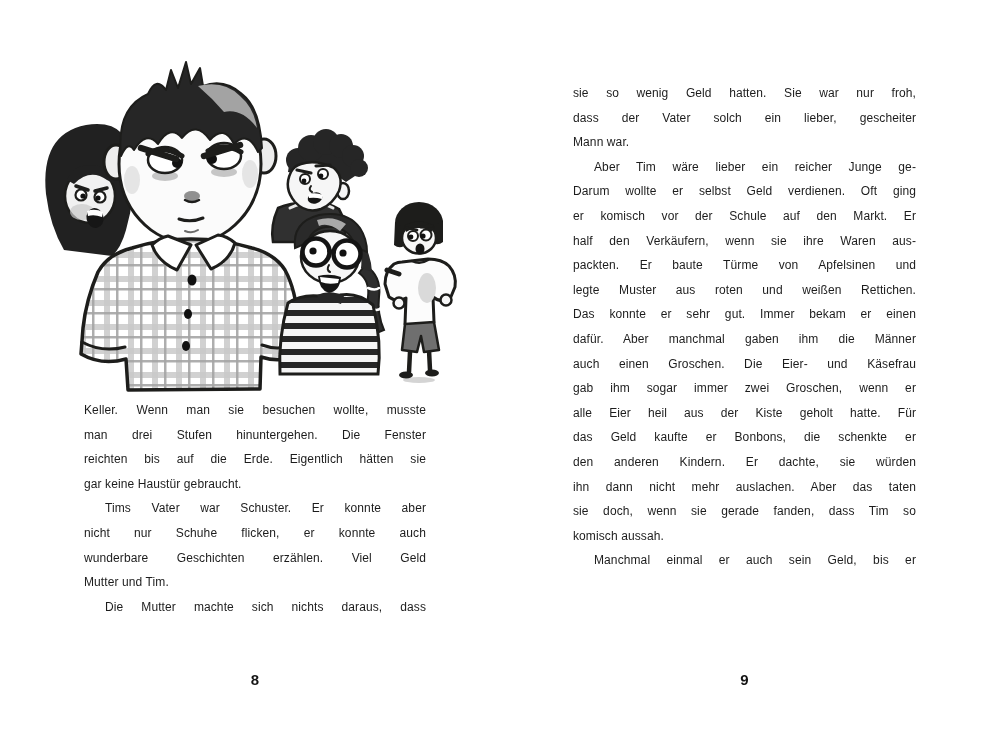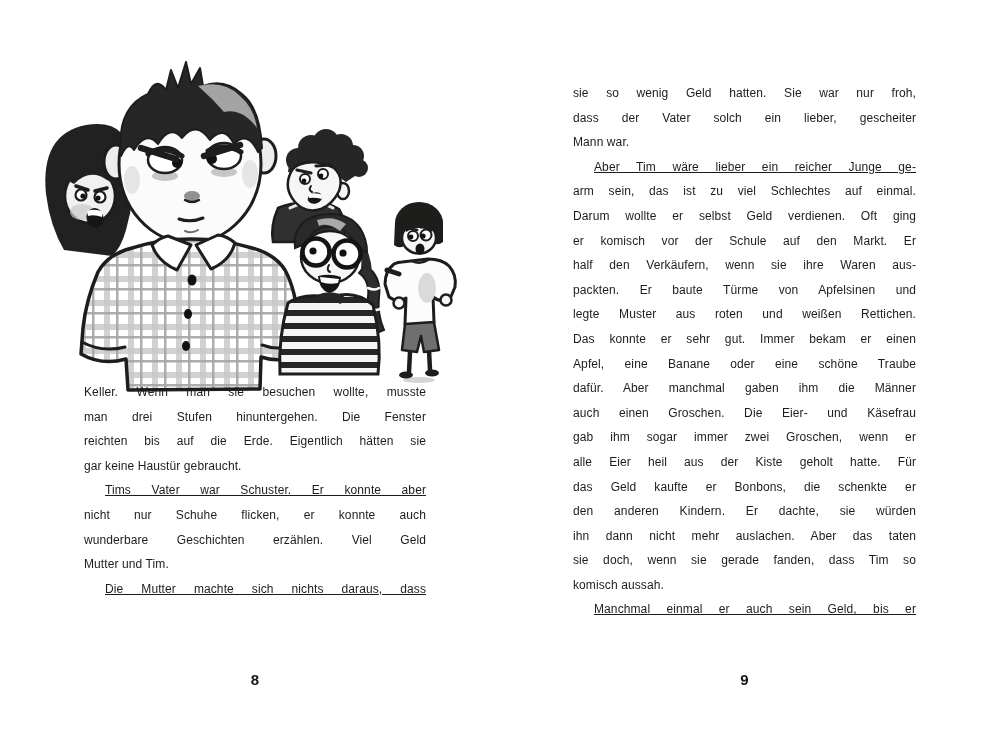--- a/index.html
+++ b/index.html
@@ -1,25 +1,25 @@
 <!DOCTYPE html>
 <html><head>
 <meta charset="utf-8">
 <style>
   html,body{margin:0;padding:0;background:#ffffff;}
   .spread{position:relative;width:1000px;height:748px;background:#ffffff;overflow:hidden;
           font-family:"Liberation Sans", sans-serif;color:#1c1c1c;}
   .illustration{position:absolute;left:28px;top:56px;width:450px;height:345px;}
   .text-block{position:absolute;}
-  .text-left{left:84px;top:380px;width:342px;}
+  .text-left{left:84px;top:398px;width:342px;}
   .text-right{left:573px;top:81px;width:343px;}
   .line{height:24.6px;line-height:24.6px;font-size:12px;letter-spacing:0.1px;
         text-align:justify;text-align-last:justify;overflow:hidden;white-space:nowrap;}
   .line.jfix{white-space:normal;}
-  .line.indent{padding-left:21px;text-decoration:underline;}
+  .line.indent{padding-left:21px;}
   .line.para-end{text-align-last:left;}
   .page-num{position:absolute;top:670px;height:20px;line-height:20px;
             font-size:15px;font-weight:bold;text-align:center;color:#141414;}
   .num-left{left:84px;width:342px;}
   .num-right{left:573px;width:343px;}
 </style>
 </head>
 <body>
 
 <div class="spread">
@@ -163,28 +163,26 @@
       </div>
     <div class="page-num num-left">8</div>
   </section>
 
   <section>
     <div class="text-block text-right">
         <div class="line jfix">sie so wenig Geld hatten. Sie war nur froh,</div>
         <div class="line jfix">dass der Vater solch ein lieber, gescheiter</div>
         <div class="line jfix para-end">Mann war.</div>
         <div class="line jfix indent">Aber Tim wäre lieber ein reicher Junge ge-</div>
-        <div class="line jfix">arm sein, das ist zu viel Schlechtes auf einmal.</div>
         <div class="line jfix">Darum wollte er selbst Geld verdienen. Oft ging</div>
         <div class="line jfix">er komisch vor der Schule auf den Markt. Er</div>
         <div class="line jfix">half den Verkäufern, wenn sie ihre Waren aus-</div>
         <div class="line jfix">packten. Er baute Türme von Apfelsinen und</div>
         <div class="line jfix">legte Muster aus roten und weißen Rettichen.</div>
         <div class="line jfix">Das konnte er sehr gut. Immer bekam er einen</div>
-        <div class="line jfix">Apfel, eine Banane oder eine schöne Traube</div>
         <div class="line jfix">dafür. Aber manchmal gaben ihm die Männer</div>
         <div class="line jfix">auch einen Groschen. Die Eier- und Käsefrau</div>
         <div class="line jfix">gab ihm sogar immer zwei Groschen, wenn er</div>
         <div class="line jfix">alle Eier heil aus der Kiste geholt hatte. Für</div>
         <div class="line jfix">das Geld kaufte er Bonbons, die schenkte er</div>
         <div class="line jfix">den anderen Kindern. Er dachte, sie würden</div>
         <div class="line jfix">ihn dann nicht mehr auslachen. Aber das taten</div>
         <div class="line jfix">sie doch, wenn sie gerade fanden, dass Tim so</div>
         <div class="line jfix para-end">komisch aussah.</div>
         <div class="line jfix indent">Manchmal einmal er auch sein Geld, bis er</div>

